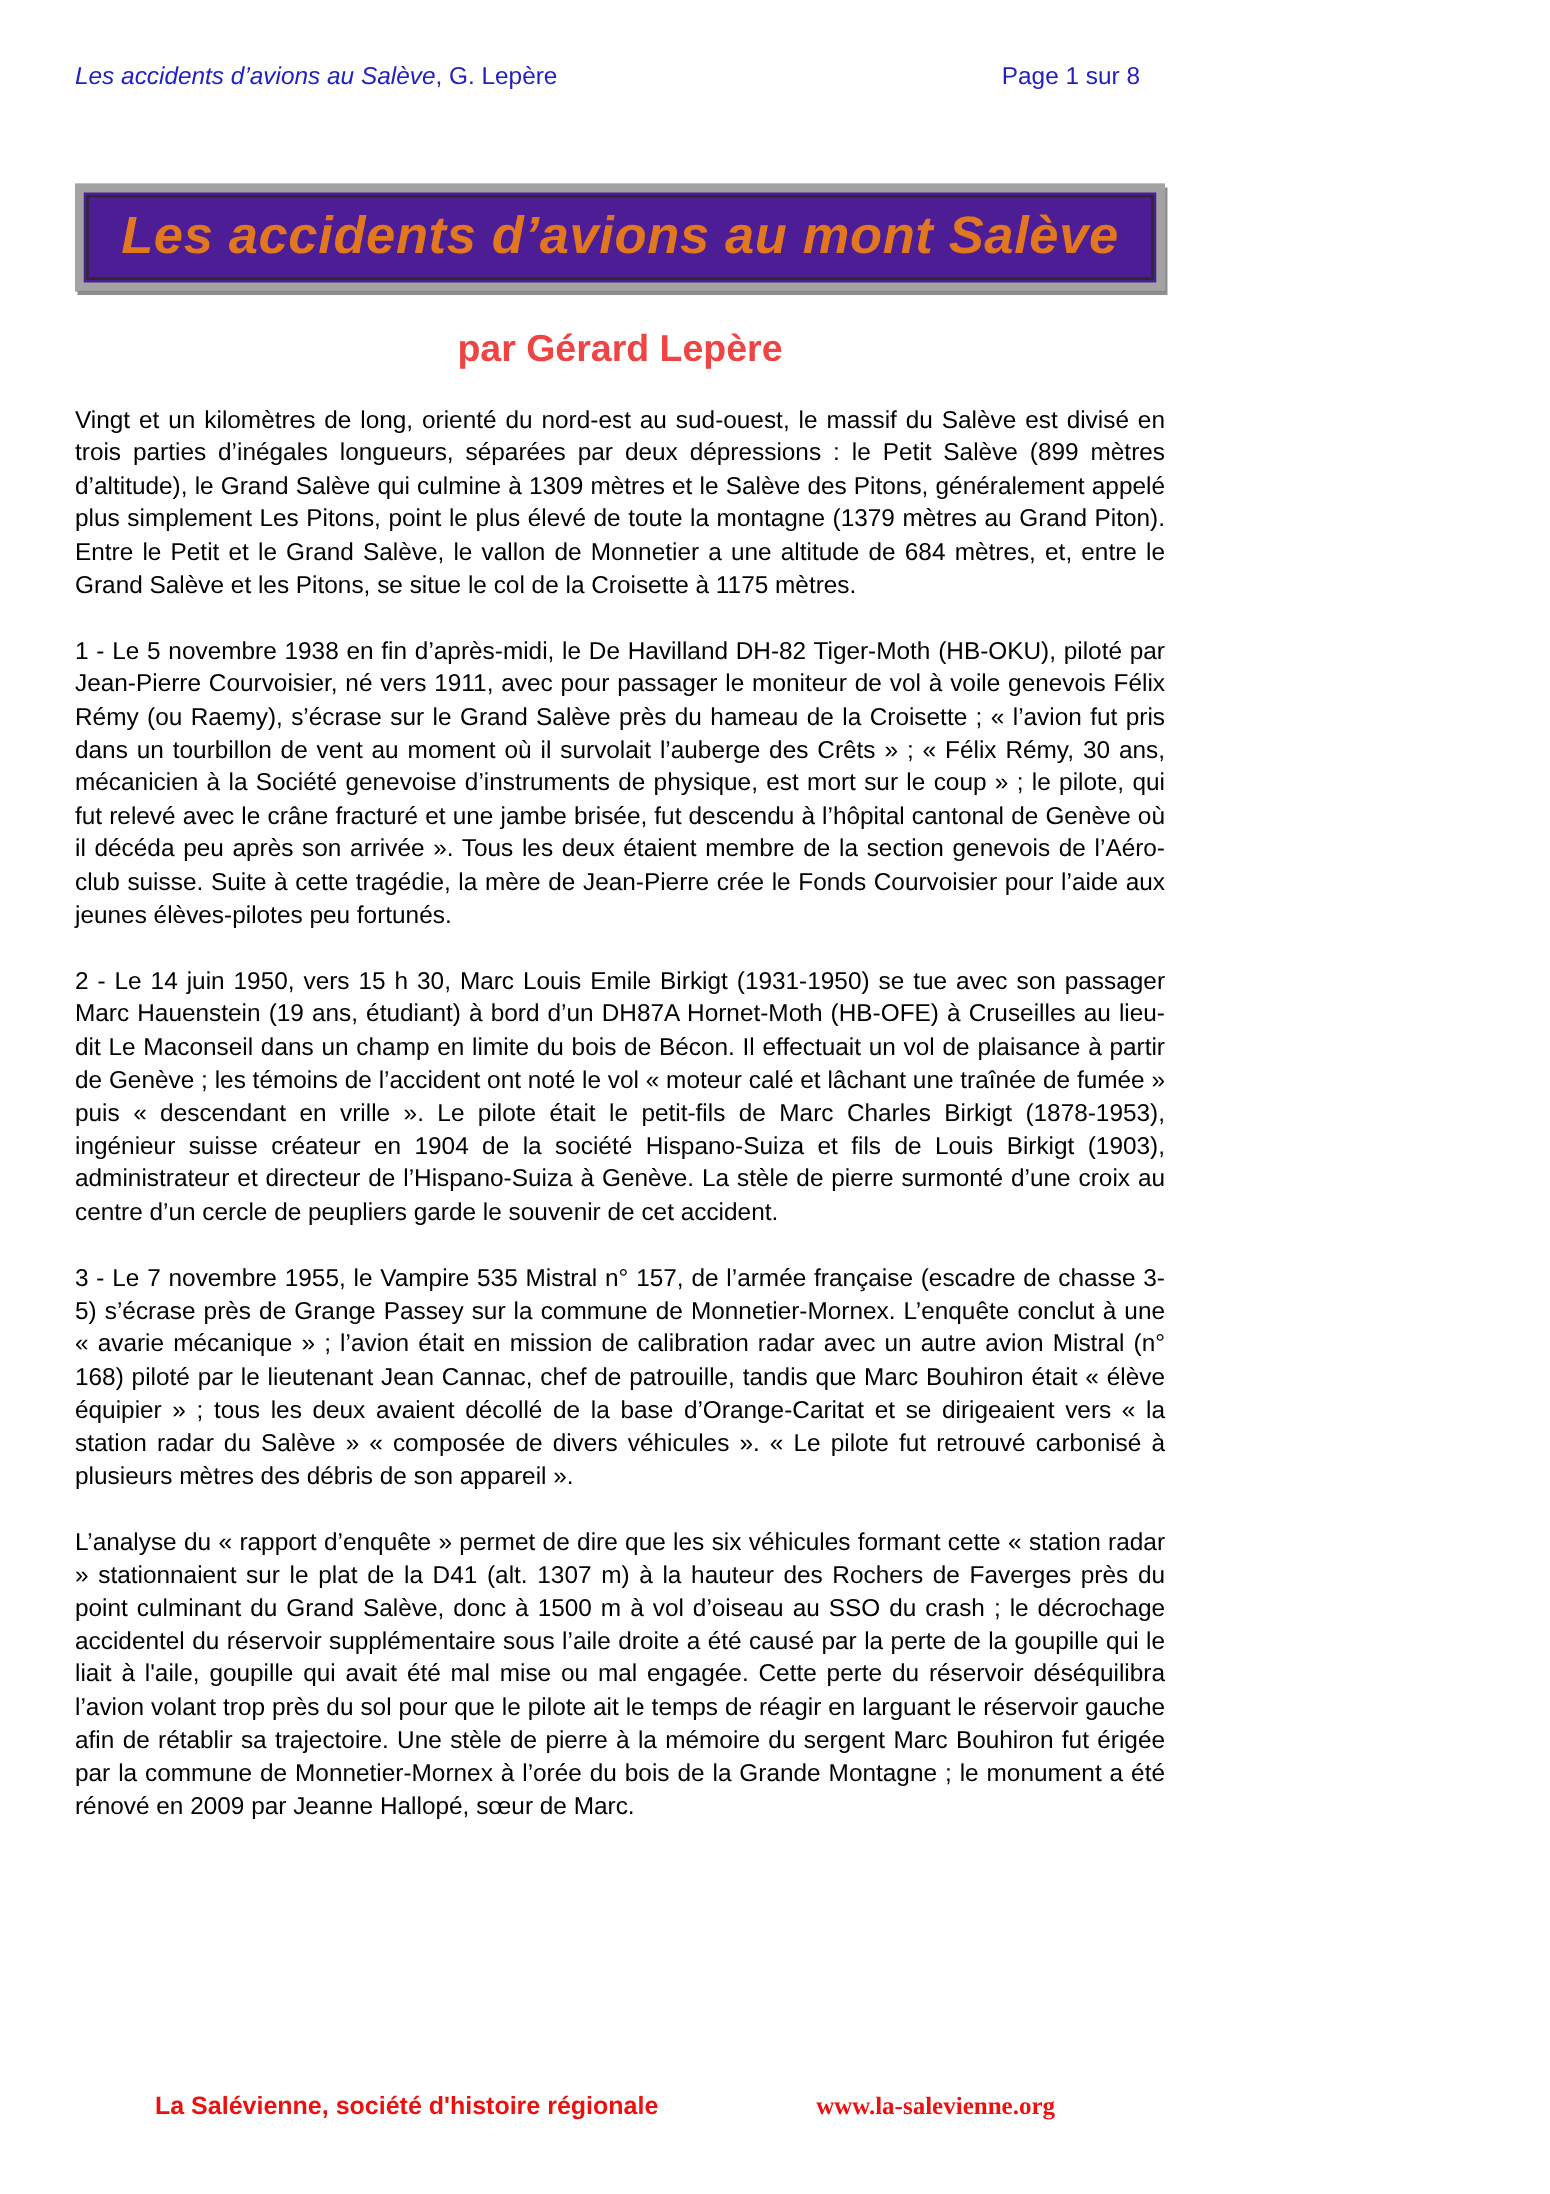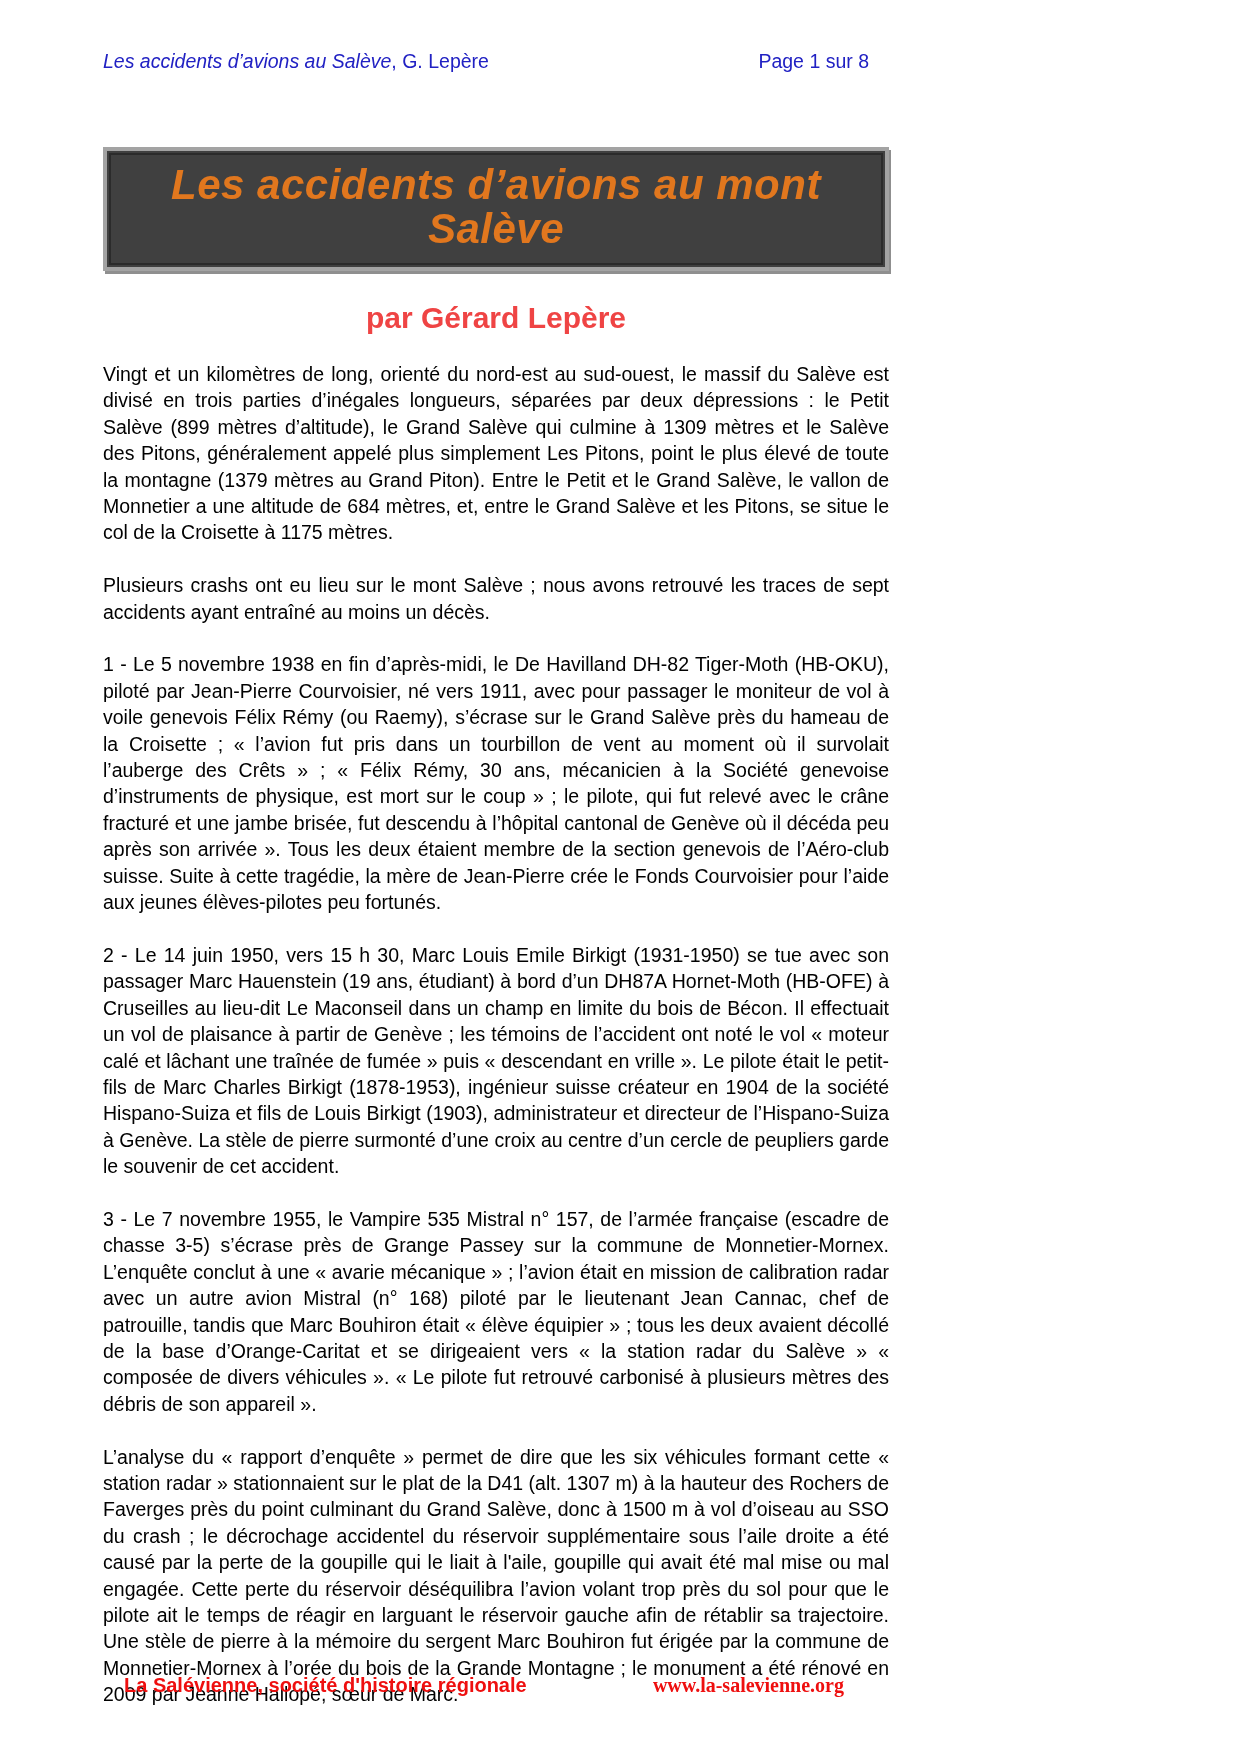--- a/index.html
+++ b/index.html
@@ -12,42 +12,42 @@
     height: 1755px;
     font-family: "Liberation Sans", sans-serif;
     color: #010101;
     overflow: hidden;
   }
   .page {
     position: relative;
     width: 992px;
     height: 1755px;
     box-sizing: border-box;
-    padding: 0 103px;
+    padding: 0 60px;
     background: #ffffff;
   }
   
   .header {
     display: flex;
     justify-content: space-between;
     align-items: baseline;
     padding-top: 50px;
     color: #2121c3;
     font-size: 19.5px;
     line-height: 23px;
   }
   .header .italic-part { font-style: italic; }
   .header .page-num { padding-right: 20px; }
 
   
   .title-box {
     margin-top: 74px;
-    border: 4px solid #a3a3a3;
+    border: 7px solid #a3a3a3;
     padding: 2px;
-    background: #404040;
+    background: #4c1d95;
     box-shadow: 2px 3px 0 #8f8f8f;
   }
   .title-inner {
     border: 2px solid #2b2b2b;
     text-align: center;
   }
   h1.doc-title {
     margin: 0;
     padding: 8px 0 12px 0;
     font-size: 42px;
@@ -108,21 +108,20 @@
   <div class="title-box">
     <div class="title-inner">
       <h1 class="doc-title">Les accidents d’avions au mont Salève</h1>
     </div>
   </div>
 
   <h2 class="doc-subtitle">par Gérard Lepère</h2>
 
   <div class="body-text">
     <p>Vingt et un kilomètres de long, orienté du nord-est au sud-ouest, le massif du Salève est divisé en trois parties d’inégales longueurs, séparées par deux dépressions : le Petit Salève (899 mètres d’altitude), le Grand Salève qui culmine à 1309 mètres et le Salève des Pitons, généralement appelé plus simplement Les Pitons, point le plus élevé de toute la montagne (1379 mètres au Grand Piton). Entre le Petit et le Grand Salève, le vallon de Monnetier a une altitude de 684 mètres, et, entre le Grand Salève et les Pitons, se situe le col de la Croisette à 1175 mètres.</p>
-    <p>Plusieurs crashs ont eu lieu sur le mont Salève ; nous avons retrouvé les traces de sept accidents ayant entraîné au moins un décès.</p>
     <p>1 - Le 5 novembre 1938 en fin d’après-midi, le De Havilland DH-82 Tiger-Moth (HB-OKU), piloté par Jean-Pierre Courvoisier, né vers 1911, avec pour passager le moniteur de vol à voile genevois Félix Rémy (ou Raemy), s’écrase sur le Grand Salève près du hameau de la Croisette ; « l’avion fut pris dans un tourbillon de vent au moment où il survolait l’auberge des Crêts » ; « Félix Rémy, 30 ans, mécanicien à la Société genevoise d’instruments de physique, est mort sur le coup » ; le pilote, qui fut relevé avec le crâne fracturé et une jambe brisée, fut descendu à l’hôpital cantonal de Genève où il décéda peu après son arrivée ». Tous les deux étaient membre de la section genevois de l’Aéro-club suisse. Suite à cette tragédie, la mère de Jean-Pierre crée le Fonds Courvoisier pour l’aide aux jeunes élèves-pilotes peu fortunés.</p>
     <p>2 - Le 14 juin 1950, vers 15 h 30, Marc Louis Emile Birkigt (1931-1950) se tue avec son passager Marc Hauenstein (19 ans, étudiant) à bord d’un DH87A Hornet-Moth (HB-OFE) à Cruseilles au lieu-dit Le Maconseil dans un champ en limite du bois de Bécon. Il effectuait un vol de plaisance à partir de Genève ; les témoins de l’accident ont noté le vol « moteur calé et lâchant une traînée de fumée » puis « descendant en vrille ». Le pilote était le petit-fils de Marc Charles Birkigt (1878-1953), ingénieur suisse créateur en 1904 de la société Hispano-Suiza et fils de Louis Birkigt (1903), administrateur et directeur de l’Hispano-Suiza à Genève. La stèle de pierre surmonté d’une croix au centre d’un cercle de peupliers garde le souvenir de cet accident.</p>
     <p>3 - Le 7 novembre 1955, le Vampire 535 Mistral n° 157, de l’armée française (escadre de chasse 3-5) s’écrase près de Grange Passey sur la commune de Monnetier-Mornex. L’enquête conclut à une « avarie mécanique » ; l’avion était en mission de calibration radar avec un autre avion Mistral (n° 168) piloté par le lieutenant Jean Cannac, chef de patrouille, tandis que Marc Bouhiron était « élève équipier » ; tous les deux avaient décollé de la base d’Orange-Caritat et se dirigeaient vers « la station radar du Salève » « composée de divers véhicules ». « Le pilote fut retrouvé carbonisé à plusieurs mètres des débris de son appareil ».</p>
     <p>L’analyse du « rapport d’enquête » permet de dire que les six véhicules formant cette « station radar » stationnaient sur le plat de la D41 (alt. 1307 m) à la hauteur des Rochers de Faverges près du point culminant du Grand Salève, donc à 1500 m à vol d’oiseau au SSO du crash ; le décrochage accidentel du réservoir supplémentaire sous l’aile droite a été causé par la perte de la goupille qui le liait à l'aile, goupille qui avait été mal mise ou mal engagée. Cette perte du réservoir déséquilibra l’avion volant trop près du sol pour que le pilote ait le temps de réagir en larguant le réservoir gauche afin de rétablir sa trajectoire. Une stèle de pierre à la mémoire du sergent Marc Bouhiron fut érigée par la commune de Monnetier-Mornex à l’orée du bois de la Grande Montagne ; le monument a été rénové en 2009 par Jeanne Hallopé, sœur de Marc.</p>
   </div>
 
   <div class="footer">
     <span class="org">La Salévienne, société d'histoire régionale</span>
     <span class="url">www.la-salevienne.org</span>
   </div>

